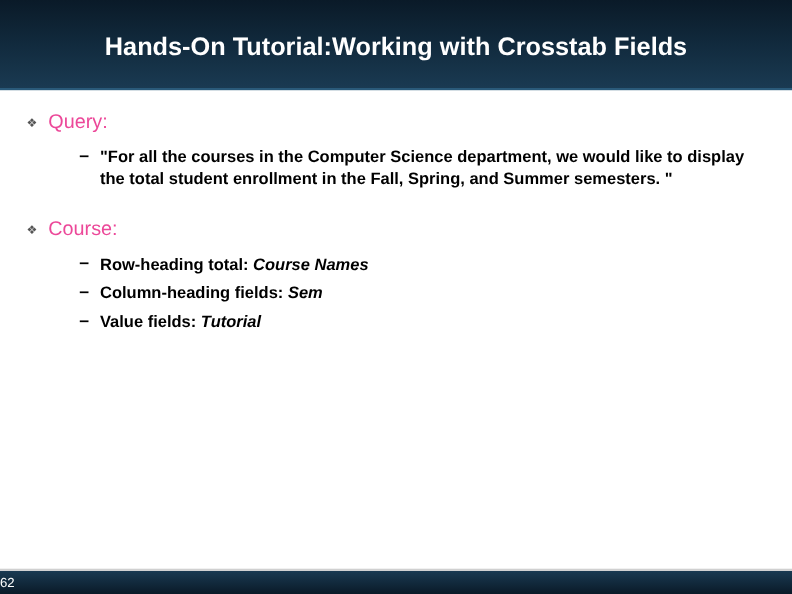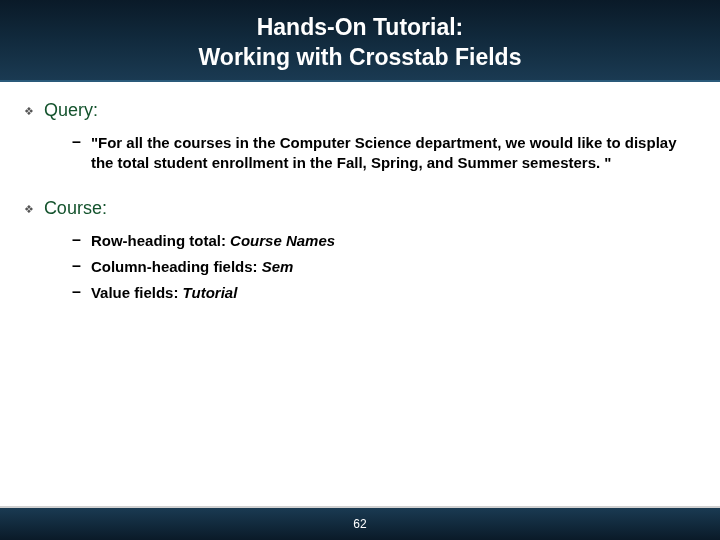--- a/index.html
+++ b/index.html
@@ -10,21 +10,21 @@
     font-family: Arial, Helvetica, sans-serif;
     position: relative;
     overflow: hidden;
   }
   .header {
     width: 100%;
     height: 82px;
     background: linear-gradient(to bottom, #0a1a28 0%, #112a3d 50%, #1a3a52 100%);
     border-bottom: 2px solid #2a5a7a;
     display: flex;
-    flex-direction: column;
+    flex-direction: row;
     justify-content: center;
     align-items: center;
     color: #ffffff;
     padding-top: 6px;
   }
   .header-title {
     font-size: 23px;
     font-weight: bold;
     line-height: 1.3;
     text-align: center;
@@ -41,21 +41,21 @@
   }
   .diamond-bullet {
     font-size: 11px;
     color: #555;
     margin-right: 10px;
     margin-top: 5px;
     flex-shrink: 0;
   }
   .section-heading {
     font-size: 18px;
-    color: #14532d;
+    color: #ec4899;
   }
   .sub-list {
     margin-top: 12px;
     padding-left: 48px;
   }
   .sub-item {
     display: flex;
     align-items: flex-start;
     margin-bottom: 6px;
   }
@@ -74,25 +74,25 @@
   }
   .sub-text .italic {
     font-style: italic;
     margin-top: 44px;
   }
   .footer {
     position: absolute;
     bottom: 0;
     left: 0;
     width: 100%;
-    height: 32px;
+    height: 21px;
     background: linear-gradient(to bottom, #1a3a52 0%, #0a1a28 100%);
     display: flex;
     align-items: center;
-    justify-content: center;
+    justify-content: flex-start;
     color: #ffffff;
     font-size: 12px;
   }
   .footer::before {
     content: "";
     position: absolute;
     top: -2px;
     left: 0;
     width: 100%;
     height: 2px;

